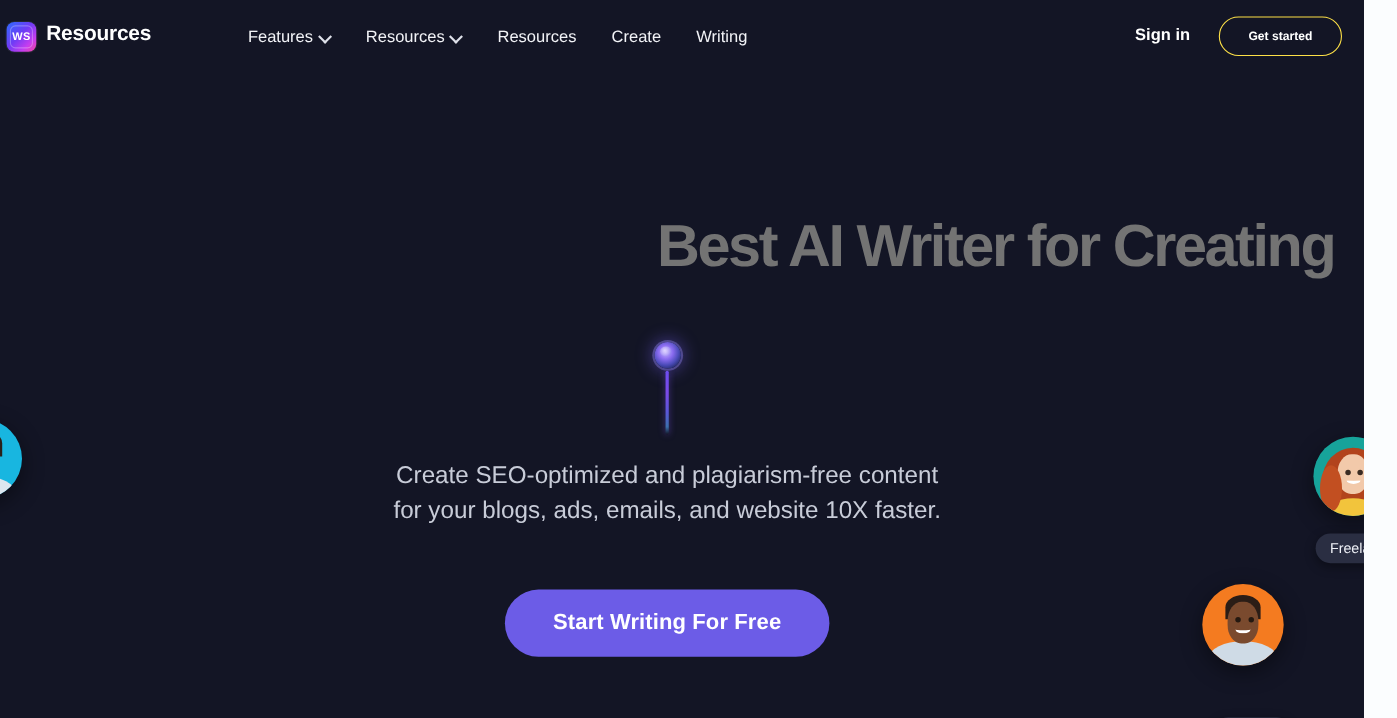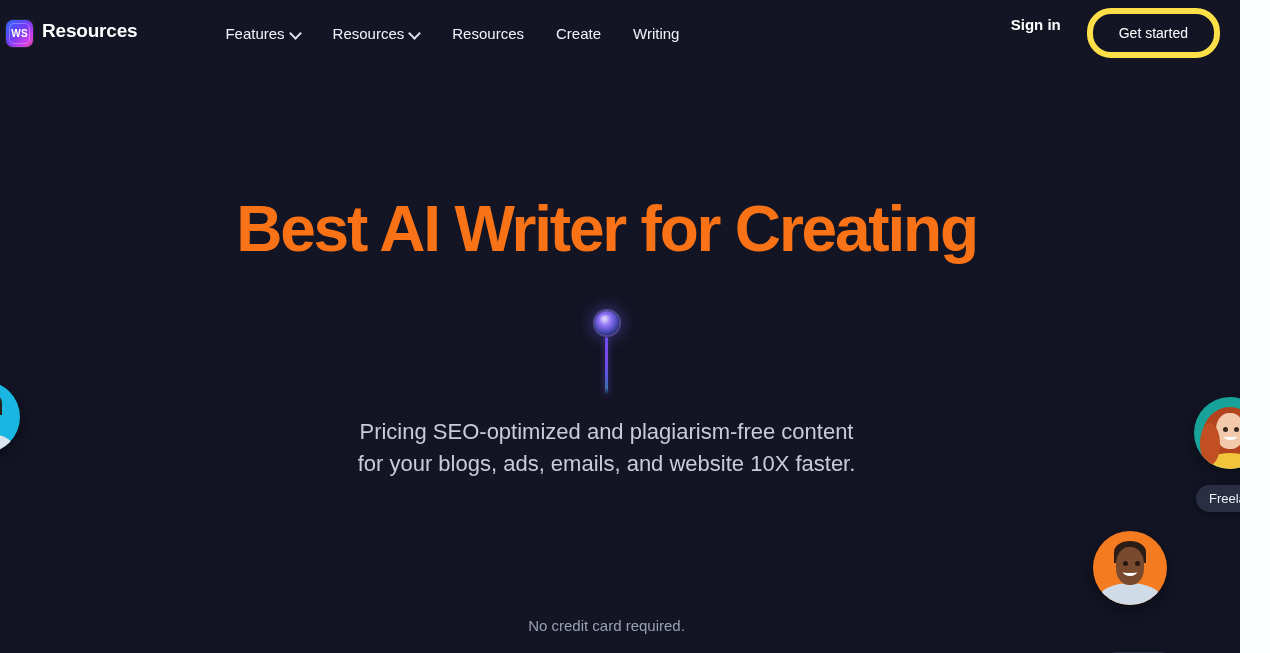--- a/index.html
+++ b/index.html
@@ -55,32 +55,32 @@
     content:""; position:absolute; left:0; top:1px;
     width:7px; height:7px; border-right:2px solid #dfe1ea; border-bottom:2px solid #dfe1ea;
     transform:rotate(45deg);
   }
 
   #header-right {
     margin-left:auto; display:flex; align-items:flex-start; gap:16px; margin-right:20px;
   }
   #signin { font-size:15px; font-weight:bold; color:#fff; cursor:pointer; padding:8px 10px; }
   #getstarted {
-    font-size:14px; font-weight:normal; color:#fff; cursor:pointer;
-    border:6px solid #fde047; border-radius:24px; padding:11px 26px;
+    font-size:11px; font-weight:bold; color:#fff; cursor:pointer;
+    border:1px solid #fde047; border-radius:24px; padding:11px 26px;
     background:transparent;
   }
 
   
   #hero { position:absolute; left:0; top:66px; width:1240px; height:587px; }
 
   #headline {
-    position:absolute; left:0; top:131px; width:1213px; text-align:center;
-    font-size:64px; line-height:1.02; font-weight:bold; letter-spacing:-2.2px;
-    color:#f97316;
+    position:absolute; left:0; top:131px; width:1213px; text-align:right;
+    font-size:54px; line-height:1.02; font-weight:bold; letter-spacing:-2.2px;
+    color:#737373;
   }
 
   
   #cursor { position:absolute; left:0; top:245px; width:1213px; height:95px; }
   #cursor-inner { position:relative; width:46px; height:95px; margin:0 auto; }
   #orb {
     position:absolute; left:11px; top:0; width:24px; height:24px; border-radius:50%;
     background:radial-gradient(circle at 42% 38%, #cbb6ff 0%, #8a6cf0 32%, #4b4bb8 58%, #1b2355 85%);
     box-shadow:0 0 0 2px rgba(130,120,220,.45), 0 0 14px 4px rgba(110,90,230,.38);
   }
@@ -191,26 +191,28 @@
     <div id="headline">Best AI Writer for Creating</div>
 
     <div id="cursor">
       <div id="cursor-inner">
         <div id="orb"></div>
         <div id="beam"></div>
       </div>
     </div>
 
     <div id="subhead">
-      <div>Pricing SEO-optimized and plagiarism-free content</div>
+      <div>Create SEO-optimized and plagiarism-free content</div>
       <div>for your blogs, ads, emails, and website 10X faster.</div>
     </div>
 
-
-    <div id="nocard">No credit card required.</div>
+    <div id="cta-wrap">
+      <button id="cta">Start Writing For Free</button>
+    </div>
+
 
     <div class="persona" id="persona-freelancer">
       <div class="avatar">
         <div class="face-hair" style="left:8px;  top:10px;  width:56px; height:60px; background:#b2431c; border-radius:50% 50% 44% 44%;"></div>
         <div class="face-body" style="left:10px; top:56px; width:52px; height:26px; background:#f2c43c;"></div>
         <div class="face-skin" style="left:22px; top:16px; width:28px; height:36px; background:#f2c9aa;"></div>
         <div class="face-hair" style="left:6px;  top:26px; width:20px; height:42px; background:#c24f21; border-radius:50%;"></div>
 
         <div class="eye" style="left:29px; top:30px;"></div>
         <div class="eye" style="left:40px; top:30px;"></div>

